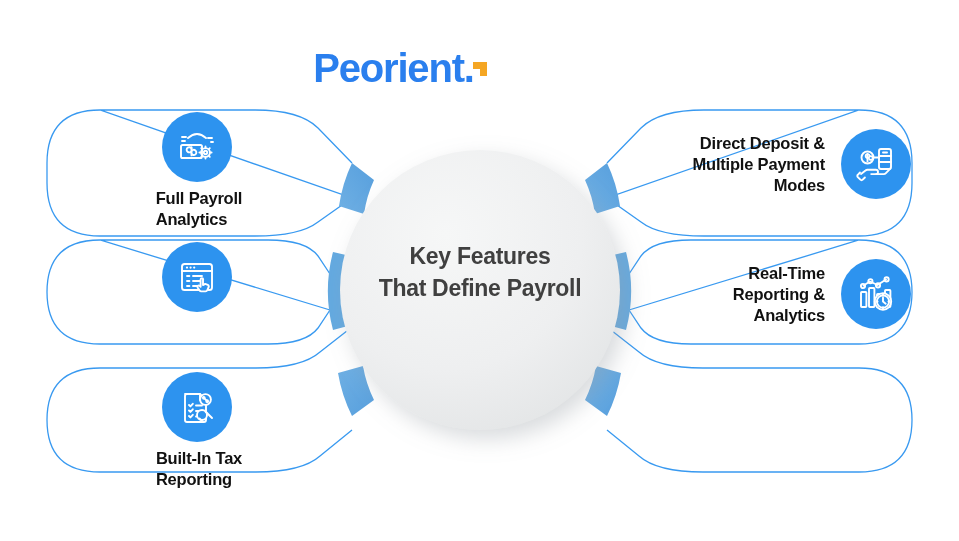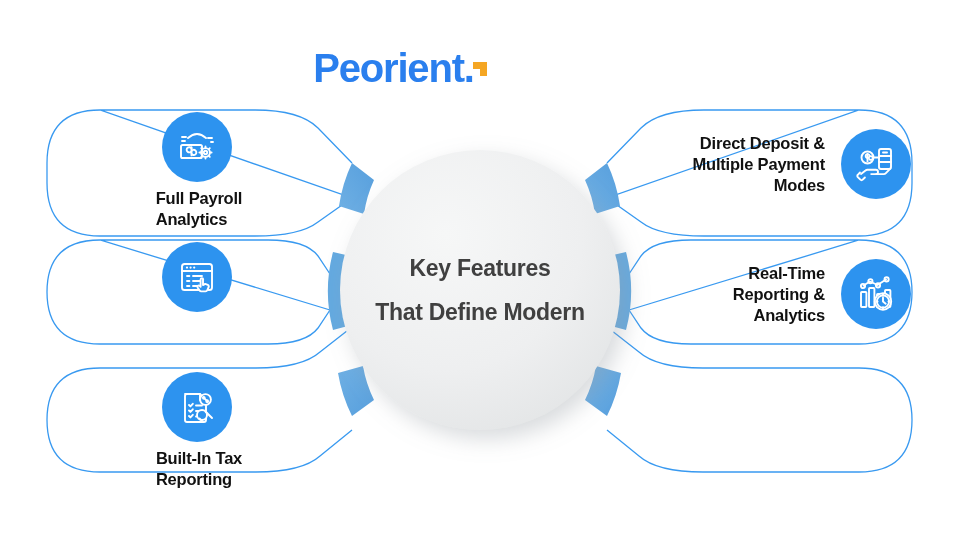--- a/index.html
+++ b/index.html
@@ -45,21 +45,21 @@
     position: absolute;
     left: 339px; top: 240px;
     width: 282px;
     text-align: center;
     color: #404040;
     font-size: 23px;
     font-weight: bold;
     line-height: 32px;
     letter-spacing: -0.3px;
   }
-  #center-text .ln { display: block; white-space: nowrap; margin-top: 12px; }
+  #center-text .ln { display: block; white-space: nowrap; }
 
   
   .pill {
     position: absolute;
     width: 278px; height: 104px;
     display: flex;
     align-items: center;
   }
   .pill.left  { left: 56px; flex-direction: column; gap: 6px; }
   .pill.right { left: 637px; flex-direction: row-reverse; }
@@ -182,21 +182,21 @@
       <path d="M 626 252 L 600 258 A 124 124 0 0 1 600 323 L 626 330 A 152 152 0 0 0 626 252 Z" fill="#63a9e0"></path>
 
       <path d="M 607 416 L 585 400 A 124 124 0 0 0 596 366 L 621 373 A 152 152 0 0 1 607 416 Z" fill="url(#arcBL)"></path>
     </g>
 
     <circle cx="480" cy="290" r="140" fill="url(#circGrad)" filter="url(#circShadow)"></circle>
   </svg>
 
   <div id="center-text">
     <span class="ln">Key Features</span>
-    <span class="ln">That Define Modern</span>
+    <span class="ln">That Define Payroll</span>
   </div>
 
   <div class="pill left pill-row-1">
     <div class="badge">
       <svg width="44" height="44" viewBox="0 0 44 44" fill="none" stroke="#ffffff" stroke-width="1.9" stroke-linecap="round" stroke-linejoin="round">
         <path d="M13 13 Q22 5 31 13"></path>
         <path d="M7 12 h4 M7 16 h3 M33 13 h4 M36 17 h2"></path>
         <rect x="6" y="20" width="21" height="13" rx="1.6"></rect>
         <path d="M16.5 23.5 a2.6 2.6 0 1 0 0 2.6 a2.6 2.6 0 1 1 0 2.6"></path>
         <path d="M16.5 22.2 v8.2"></path>

